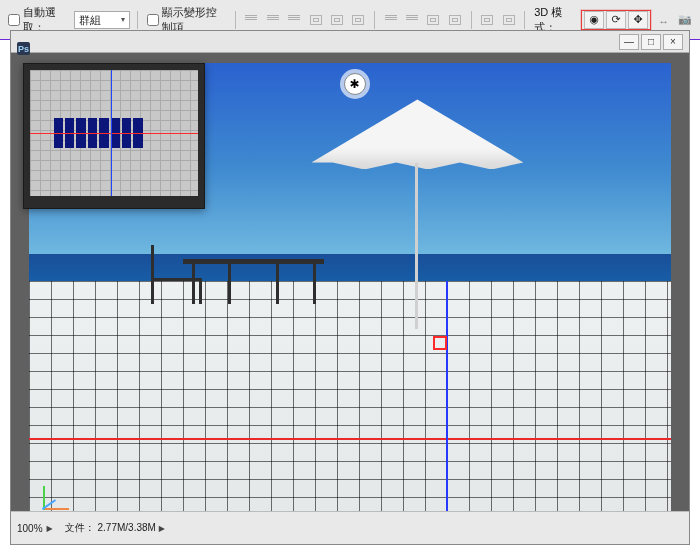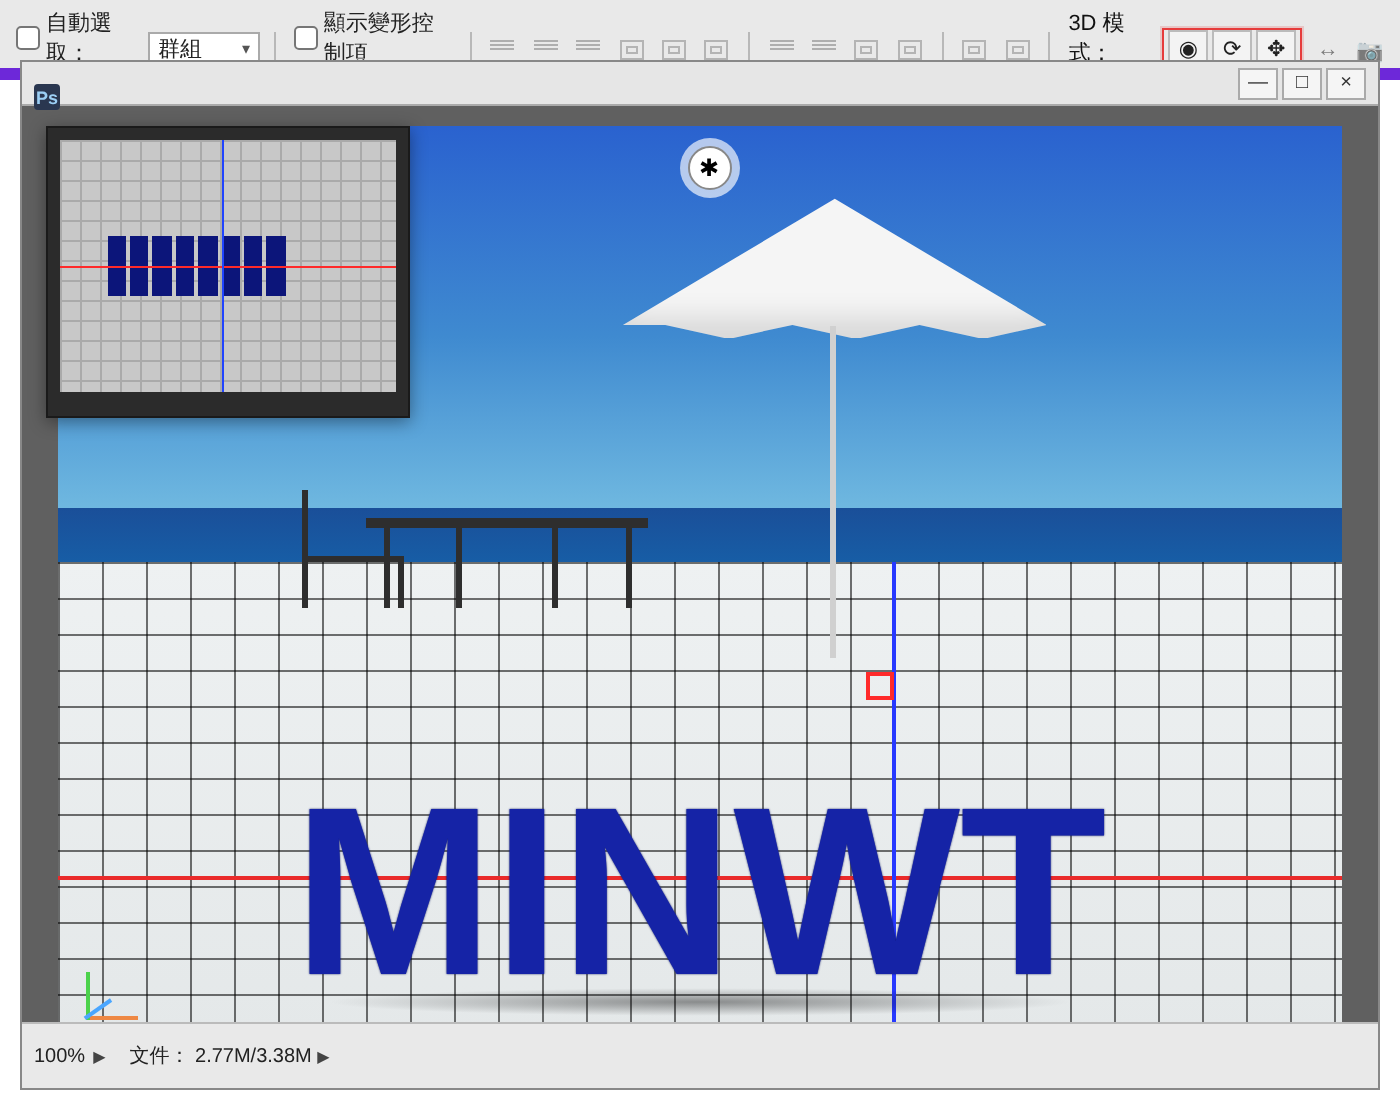--- a/index.html
+++ b/index.html
@@ -1,22 +1,22 @@
 <!DOCTYPE html>
 <html><head>
 <meta charset="utf-8">
 <style>
 * { margin: 0; padding: 0; box-sizing: border-box; font-family: "Microsoft JhengHei", Arial, sans-serif; }
 body { background: #fff; width: 700px; height: 555px; overflow: hidden; position: relative; }
 
 
 .options-bar {
   position: absolute; top: 0; left: 0; right: 0; height: 40px;
-  background: #e9e9e9; border-bottom: 6px solid #6d28d9;
-  display: flex; align-items: flex-end; font-size: 11px; color: #222;
+  background: #e9e9e9; border-bottom: 1px solid #6d28d9;
+  display: flex; align-items: center; font-size: 11px; color: #222;
   padding: 0 6px; gap: 4px;
 }
 .options-bar .chk { display: flex; align-items: center; gap: 3px; padding: 0 2px; }
 .options-bar input[type=checkbox] { width: 12px; height: 12px; accent-color: #888; }
 .options-bar .sel {
   min-width: 56px; height: 18px; border: 1px solid #aaa; background: #fff;
   font-size: 11px; padding: 0 4px; line-height: 16px;
   display: flex; justify-content: space-between; align-items: center;
 }
 .options-bar .sel .caret { font-size: 8px; color: #555; }
@@ -276,27 +276,20 @@
           <div class="leg l3"></div>
           <div class="leg l4"></div>
       </div>
       <div class="chair">
         <div class="back"></div>
           <div class="seat"></div>
           <div class="leg la"></div>
           <div class="leg lb"></div>
       </div>
 
-      <div class="minwt">
-        <div class="letter">
-          <div class="side"><span>MINWT</span></div>
-          <div class="front">MINWT</div>
-          <div class="shadow"></div>
-        </div>
-      </div>
 
       <div class="sel-mark"></div>
 
       <div class="xaxis">
         <div class="xr"></div>
         <div class="xg"></div>
         <div class="xb"></div>
       </div>
 
       <div class="compass">

